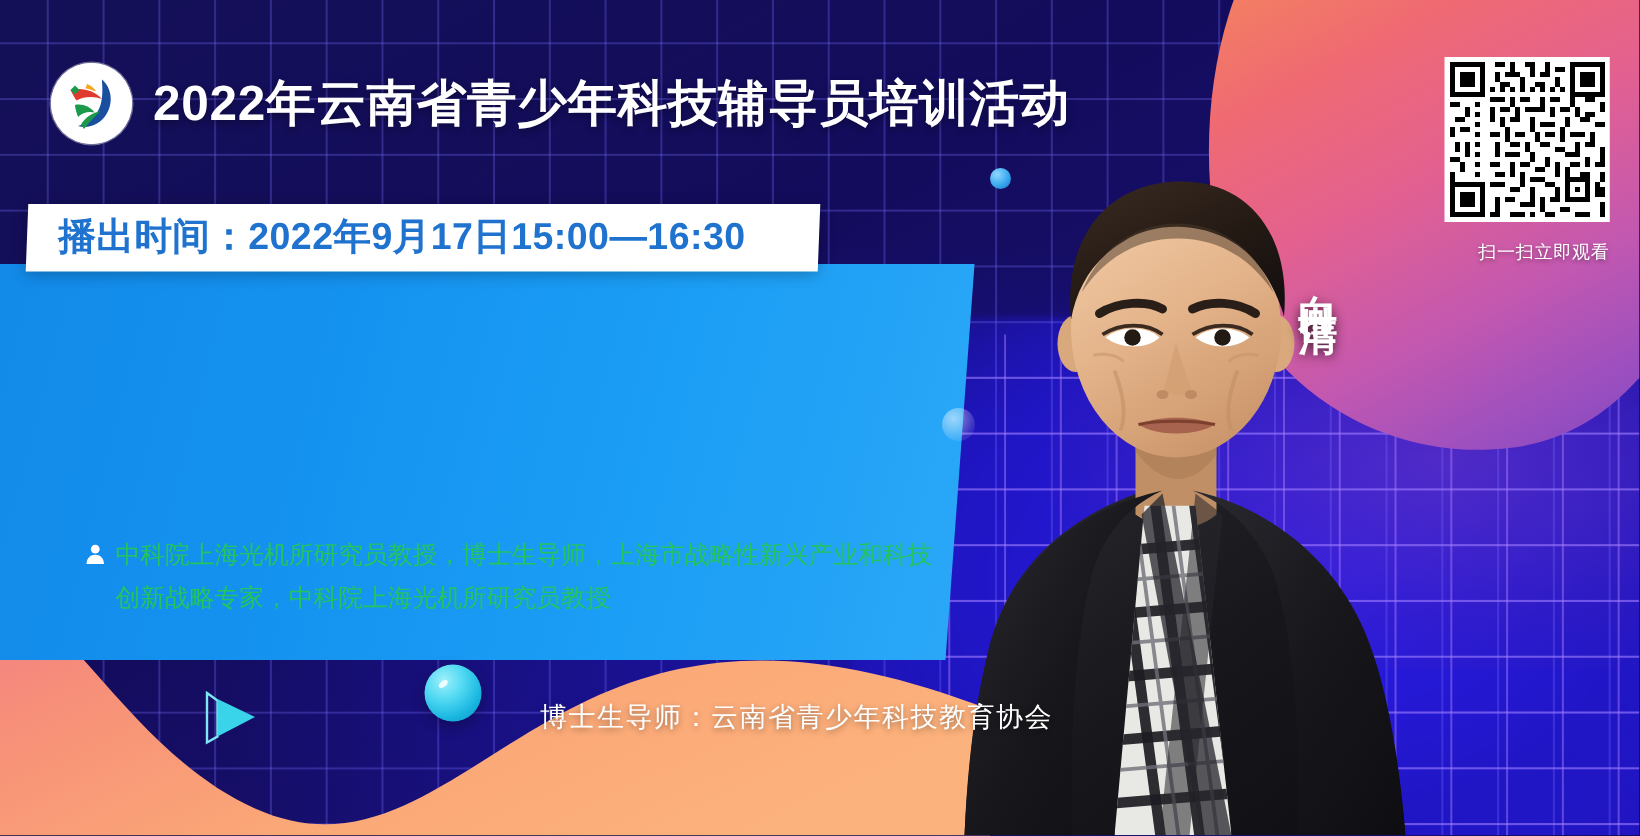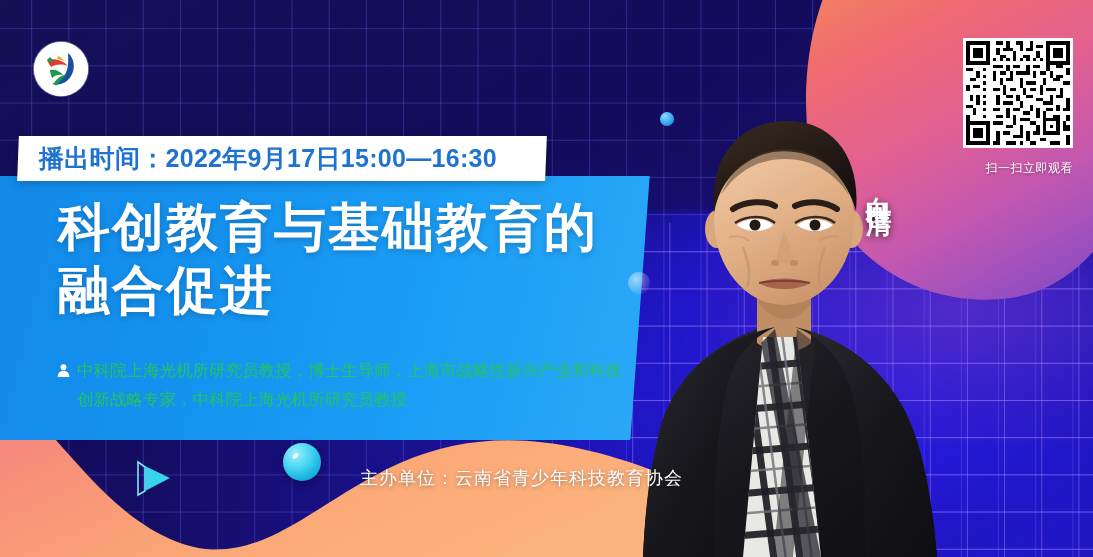--- a/index.html
+++ b/index.html
@@ -347,30 +347,27 @@
       <svg viewBox="0 0 54 54" width="54" height="54">
         <circle cx="27" cy="27" r="27" fill="#ffffff"></circle>
         <path d="M34,11 C40,16 42,26 37,34 C33,41 25,44 18,42 C25,40 31,35 33,28 C35,21 34,15 34,11 Z" fill="#1a4fa0"></path>
         <path d="M13,18 C20,16 29,18 34,24 C29,22 22,22 17,25 C15,22 14,20 13,18 Z" fill="#e03a2f"></path>
         <path d="M16,28 C21,27 26,29 29,33 C25,32 21,33 18,36 C17,33 16,30 16,28 Z" fill="#1a9a4a"></path>
         <path d="M20,41 C23,36 28,33 33,32 C29,36 25,40 22,44 Z" fill="#1a9a4a"></path>
         <path d="M16,15 L19,18 L16,21 L13,18 Z" fill="#1a9a4a"></path>
         <path d="M24,14 C27,15 29,17 30,19 C27,18 25,17 23,17 Z" fill="#f2a81d"></path>
       </svg>
     </div>
+    <div class="main-title">2022年云南省青少年科技辅导员培训活动</div>
   </div>
 
   <div class="time-banner">
     <div class="time-banner-text">播出时间：2022年9月17日15:00—16:30</div>
   </div>
 
-  <div class="headline">
-    <div>科创教育与基础教育的</div>
-    <div>融合促进</div>
-  </div>
 
   <div class="bio">
     <div>
       <svg class="bio-icon" viewBox="0 0 16 16">
         <circle cx="8" cy="4.4" r="3.1" fill="#ffffff"></circle>
         <path d="M1.8,15 C1.8,10.6 4.6,8.3 8,8.3 C11.4,8.3 14.2,10.6 14.2,15 Z" fill="#ffffff"></path>
       </svg><span>中科院上海光机所研究员教授，博士生导师，上海市战略性新兴产业和科技</span>
     </div>
     <div style="padding-left:21px">创新战略专家，中科院上海光机所研究员教授</div>
   </div>
@@ -599,15 +596,15 @@
           <rect x="23" y="30" width="2" height="1"></rect>
           <rect x="26" y="31" width="3" height="1"></rect>
         <rect x="31" y="29" width="1" height="3"></rect>
           <rect x="22" y="26" width="1" height="2"></rect>
           <rect x="31" y="26" width="1" height="2"></rect>
       </g>
     </svg>
     <div class="qr-caption">扫一扫立即观看</div>
   </div>
 
-  <div class="organizer">主办单位：云南省青少年科技教育协会</div>
+  <div class="organizer">博士生导师：云南省青少年科技教育协会</div>
 
 </div>
 
 </body></html>

